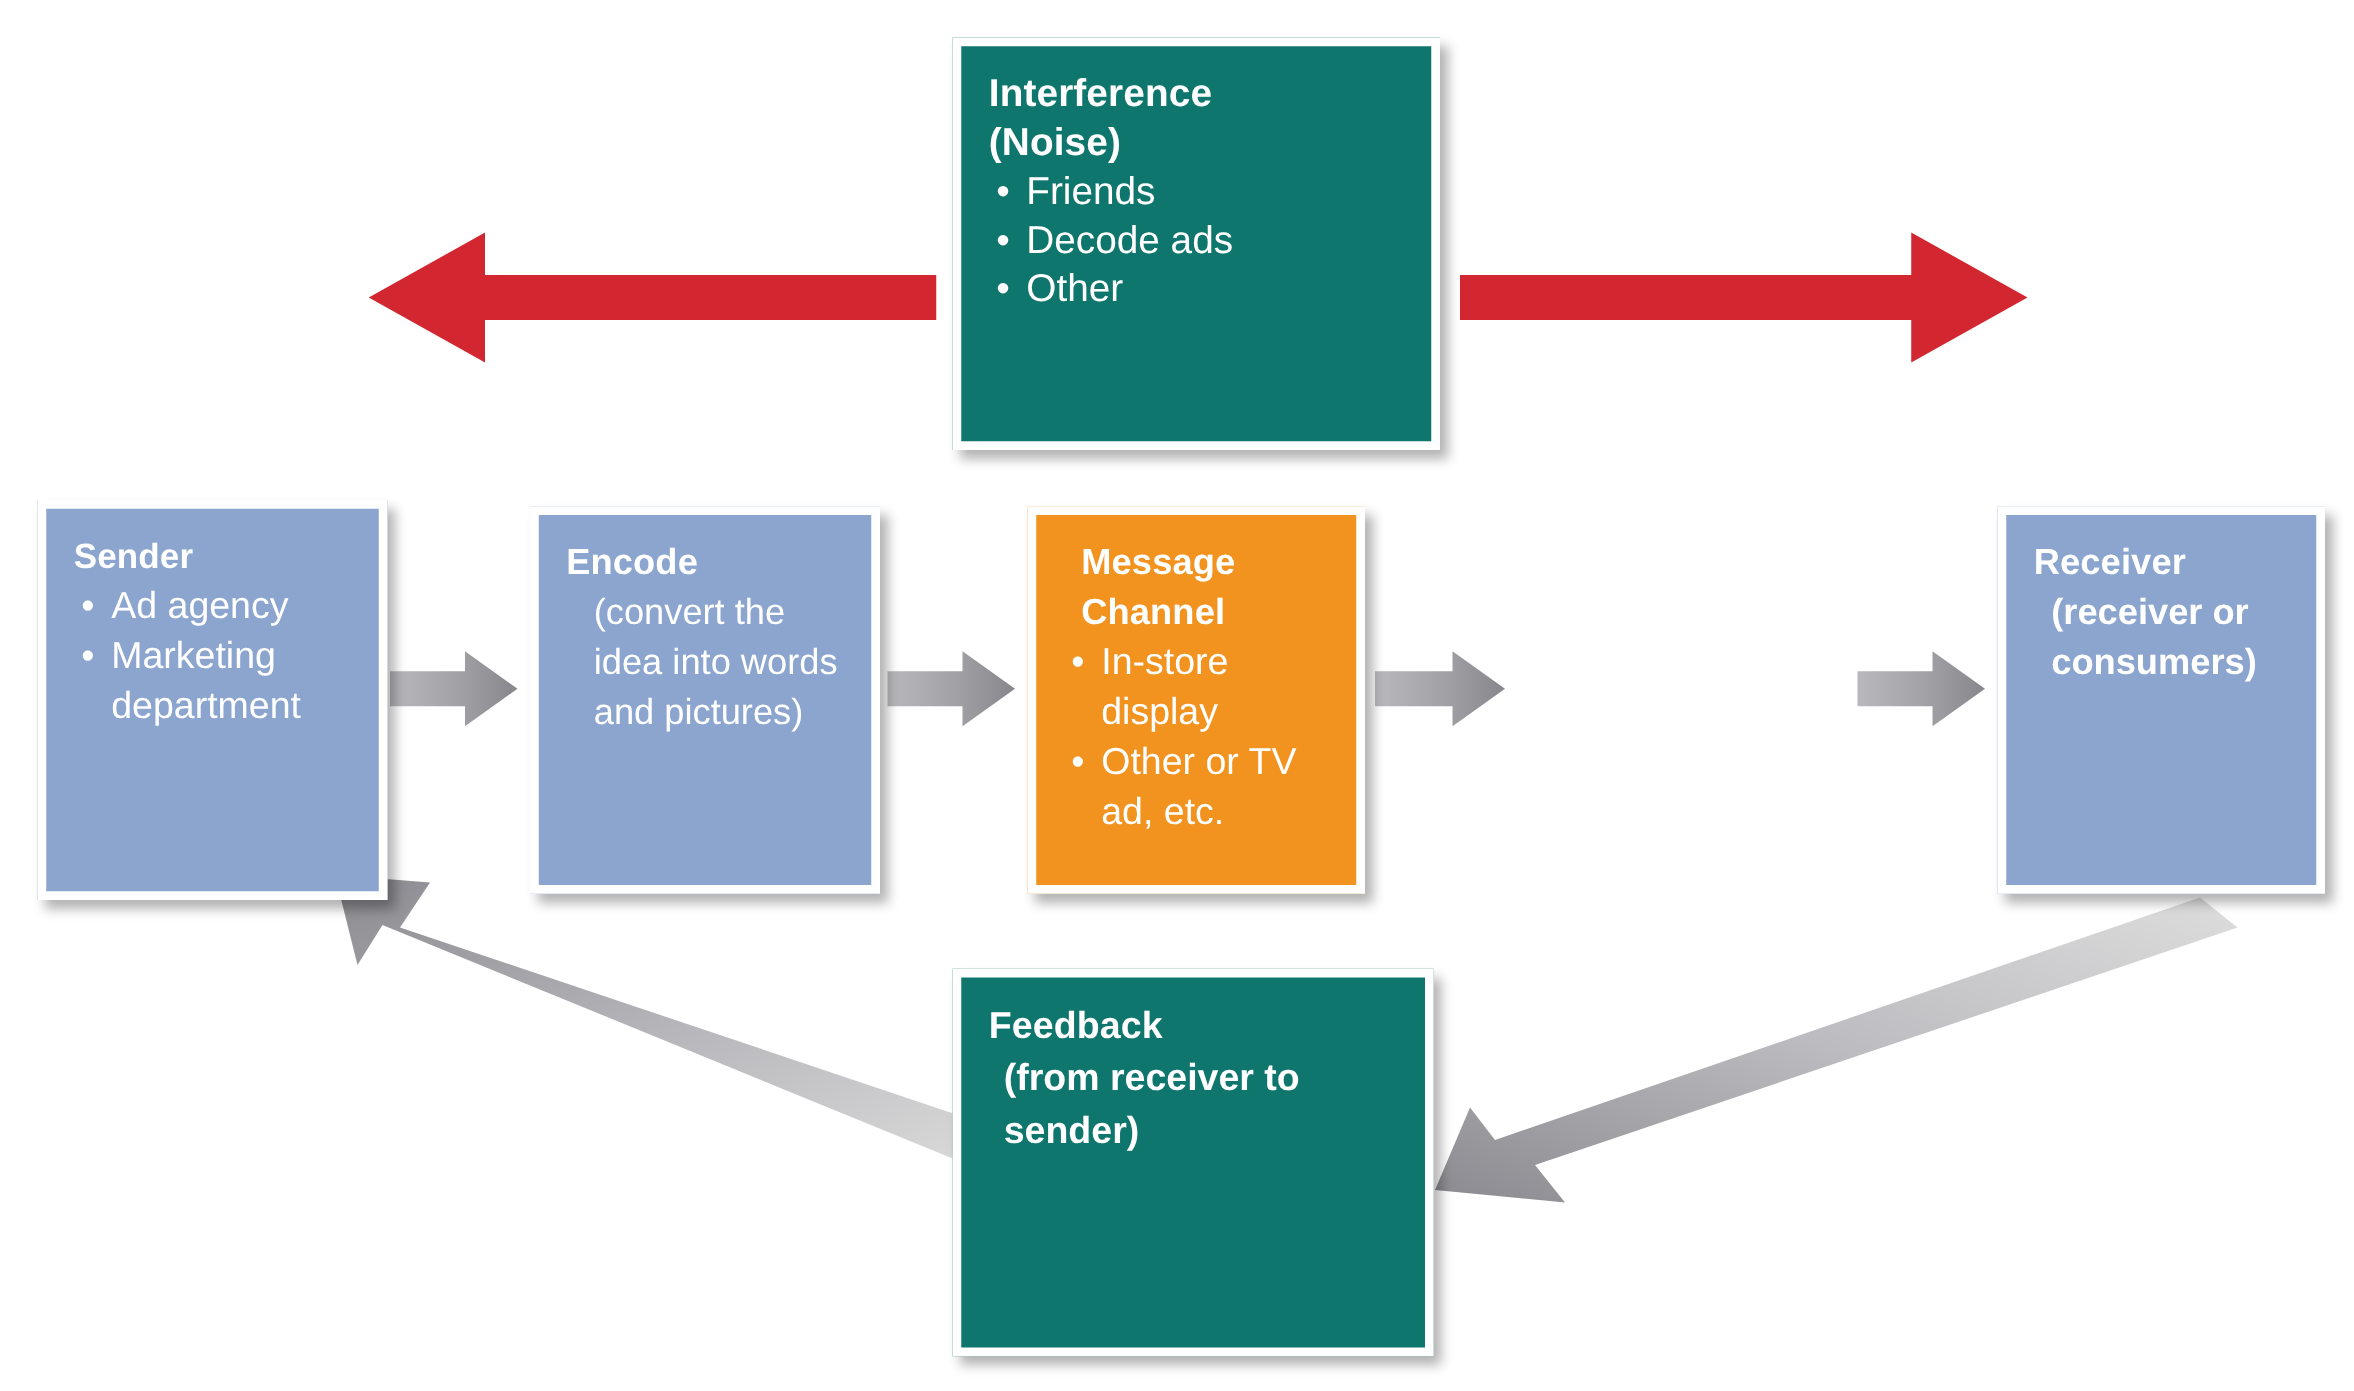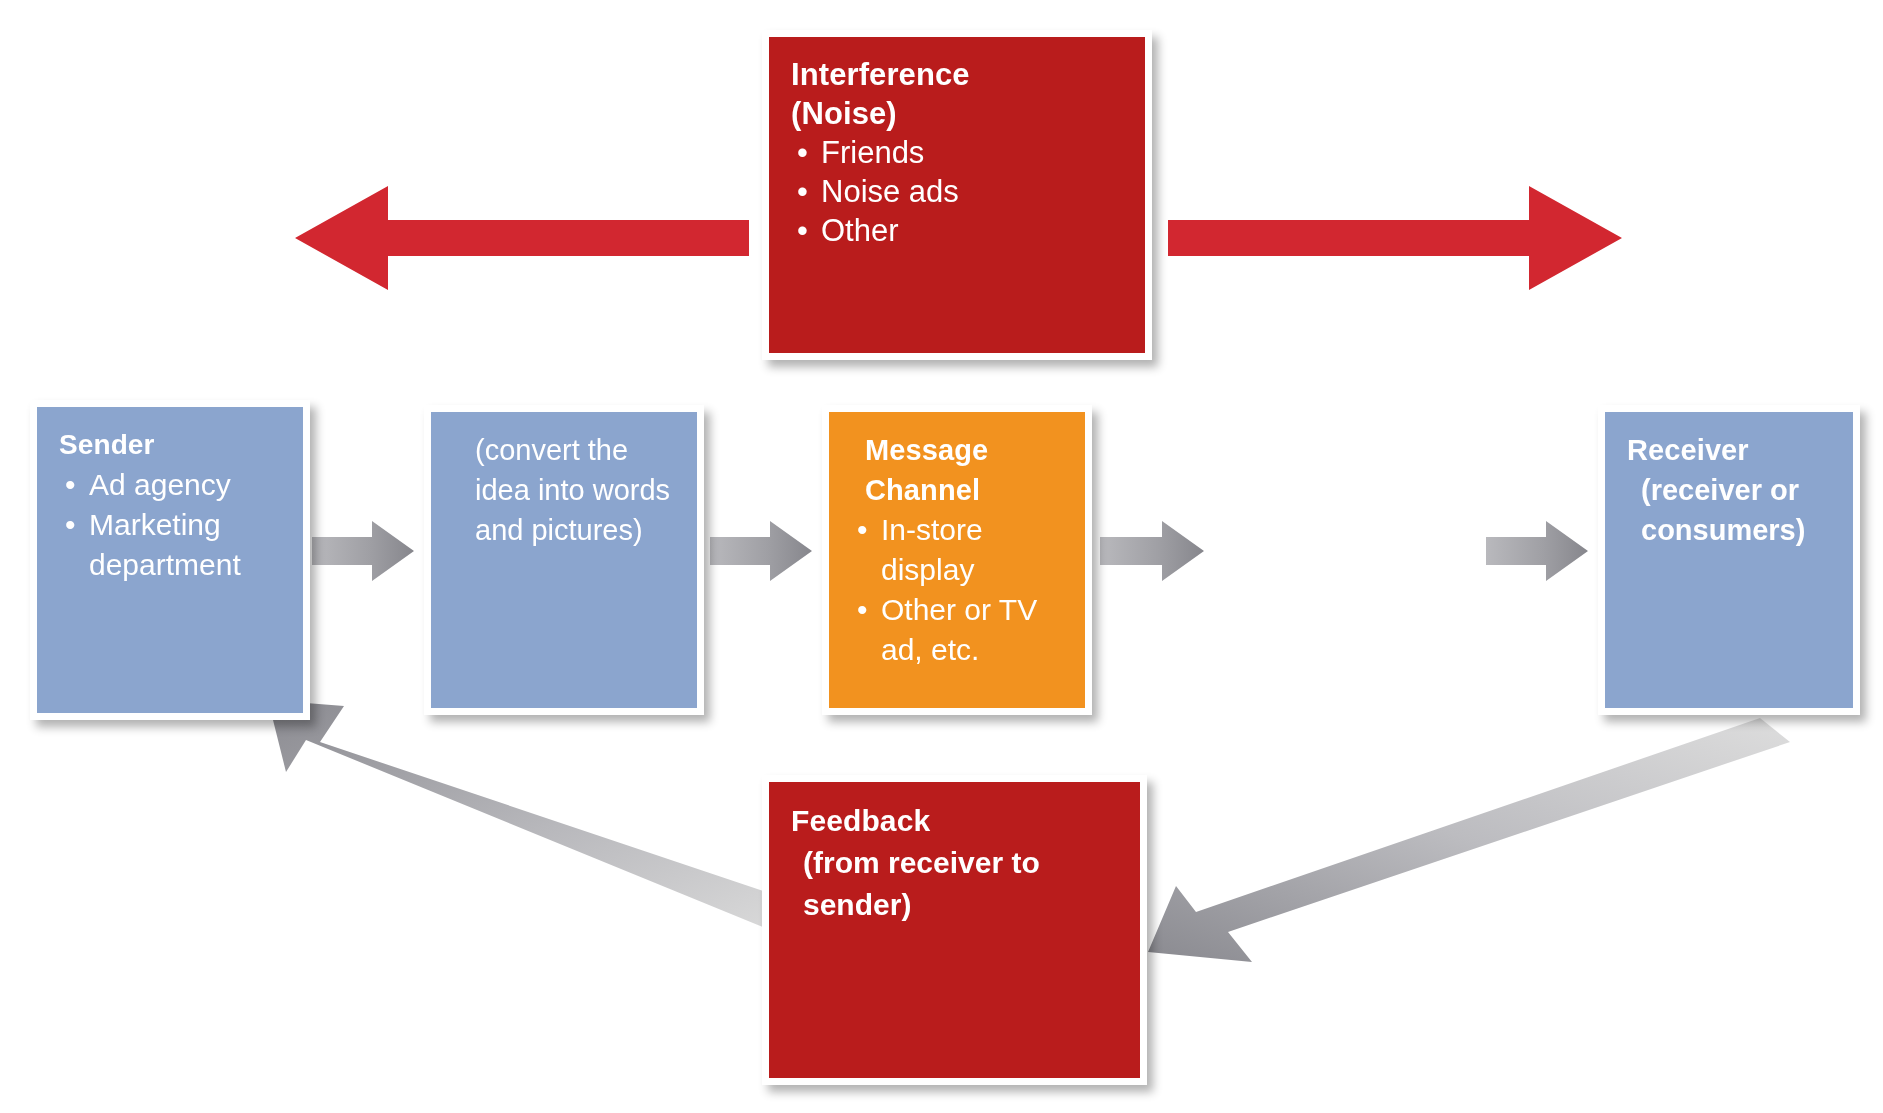--- a/index.html
+++ b/index.html
@@ -44,21 +44,21 @@
     padding-left: 30px;
     margin: 0;
   }
   .node ul li .bullet {
     position: absolute;
     left: 6px;
     top: 0;
   }
 
   
-  .c-green  { background: #b91c1c; }
+  .c-green  { background: #0f766e; }
   .c-blue   { background: #8ba5ce; }
   .c-orange { background: #f2921f; }
   .c-purple { background: #a1479f; }
 
   
   #interference {
     left: 762px;  top: 30px;  width: 390px; height: 330px;
     font-size: 31px; line-height: 39px;
   }
   #interference .title { font-size: 31px; line-height: 39px; }
@@ -192,21 +192,21 @@
     <div class="inner">
       <div class="title">Interference</div>
       <div class="title">(Noise)</div>
       <ul>
         <li>
           <span class="bullet">•</span>
           <span>Friends</span>
         </li>
         <li>
           <span class="bullet">•</span>
-          <span>Noise ads</span>
+          <span>Decode ads</span>
         </li>
         <li>
           <span class="bullet">•</span>
           <span>Other</span>
         </li>
       </ul>
     </div>
   </div>
 
   <div class="node c-blue" id="sender">
@@ -220,20 +220,21 @@
         <li>
           <span class="bullet">•</span>
           <span>Marketing department</span>
         </li>
       </ul>
     </div>
   </div>
 
   <div class="node c-blue" id="encode">
     <div class="inner">
+      <div class="title">Encode</div>
       <div class="body">(convert the idea into words and pictures)</div>
     </div>
   </div>
 
   <div class="node c-orange" id="message">
     <div class="inner">
       <div class="title">Message</div>
       <div class="title">Channel</div>
       <ul>
         <li>

